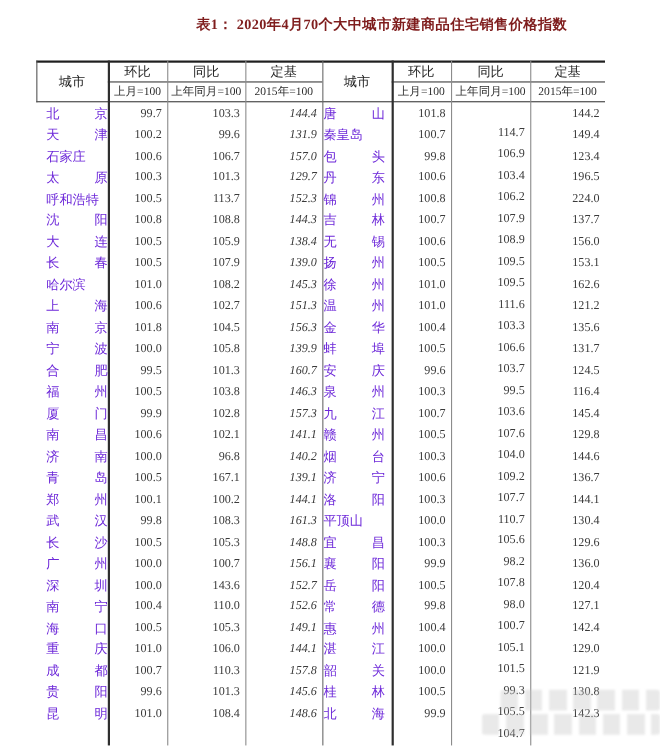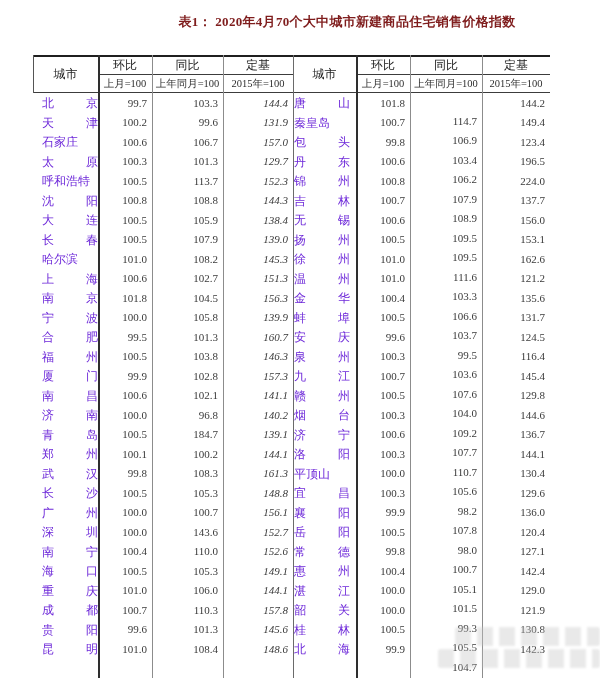--- a/index.html
+++ b/index.html
@@ -164,21 +164,21 @@
       </div>
       <div class="t-row half-left">
         <div class="cell c1"><span class="city-name justify">济南</span></div>
         <div class="cell num c2">100.0</div>
         <div class="cell num c3">96.8</div>
         <div class="cell num c4">140.2</div>
       </div>
       <div class="t-row half-left">
         <div class="cell c1"><span class="city-name justify">青岛</span></div>
         <div class="cell num c2">100.5</div>
-        <div class="cell num c3">184.7</div>
+        <div class="cell num c3">167.1</div>
         <div class="cell num c4">139.1</div>
       </div>
       <div class="t-row half-left">
         <div class="cell c1"><span class="city-name justify">郑州</span></div>
         <div class="cell num c2">100.1</div>
         <div class="cell num c3">100.2</div>
         <div class="cell num c4">144.1</div>
       </div>
       <div class="t-row half-left">
         <div class="cell c1"><span class="city-name justify">武汉</span></div>

